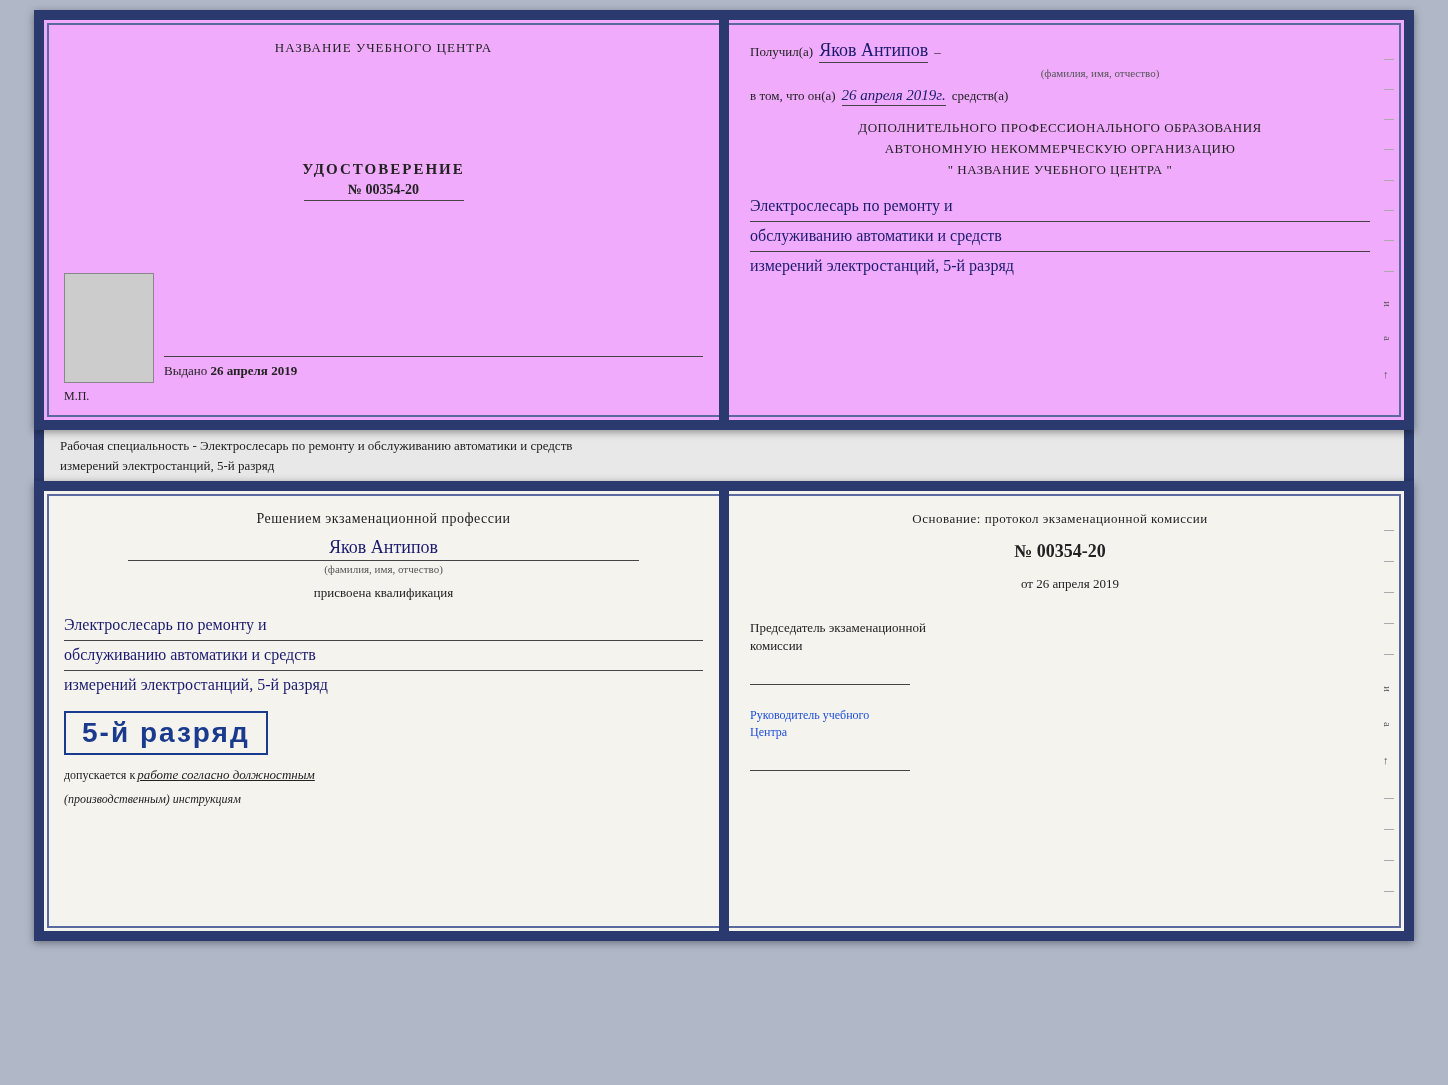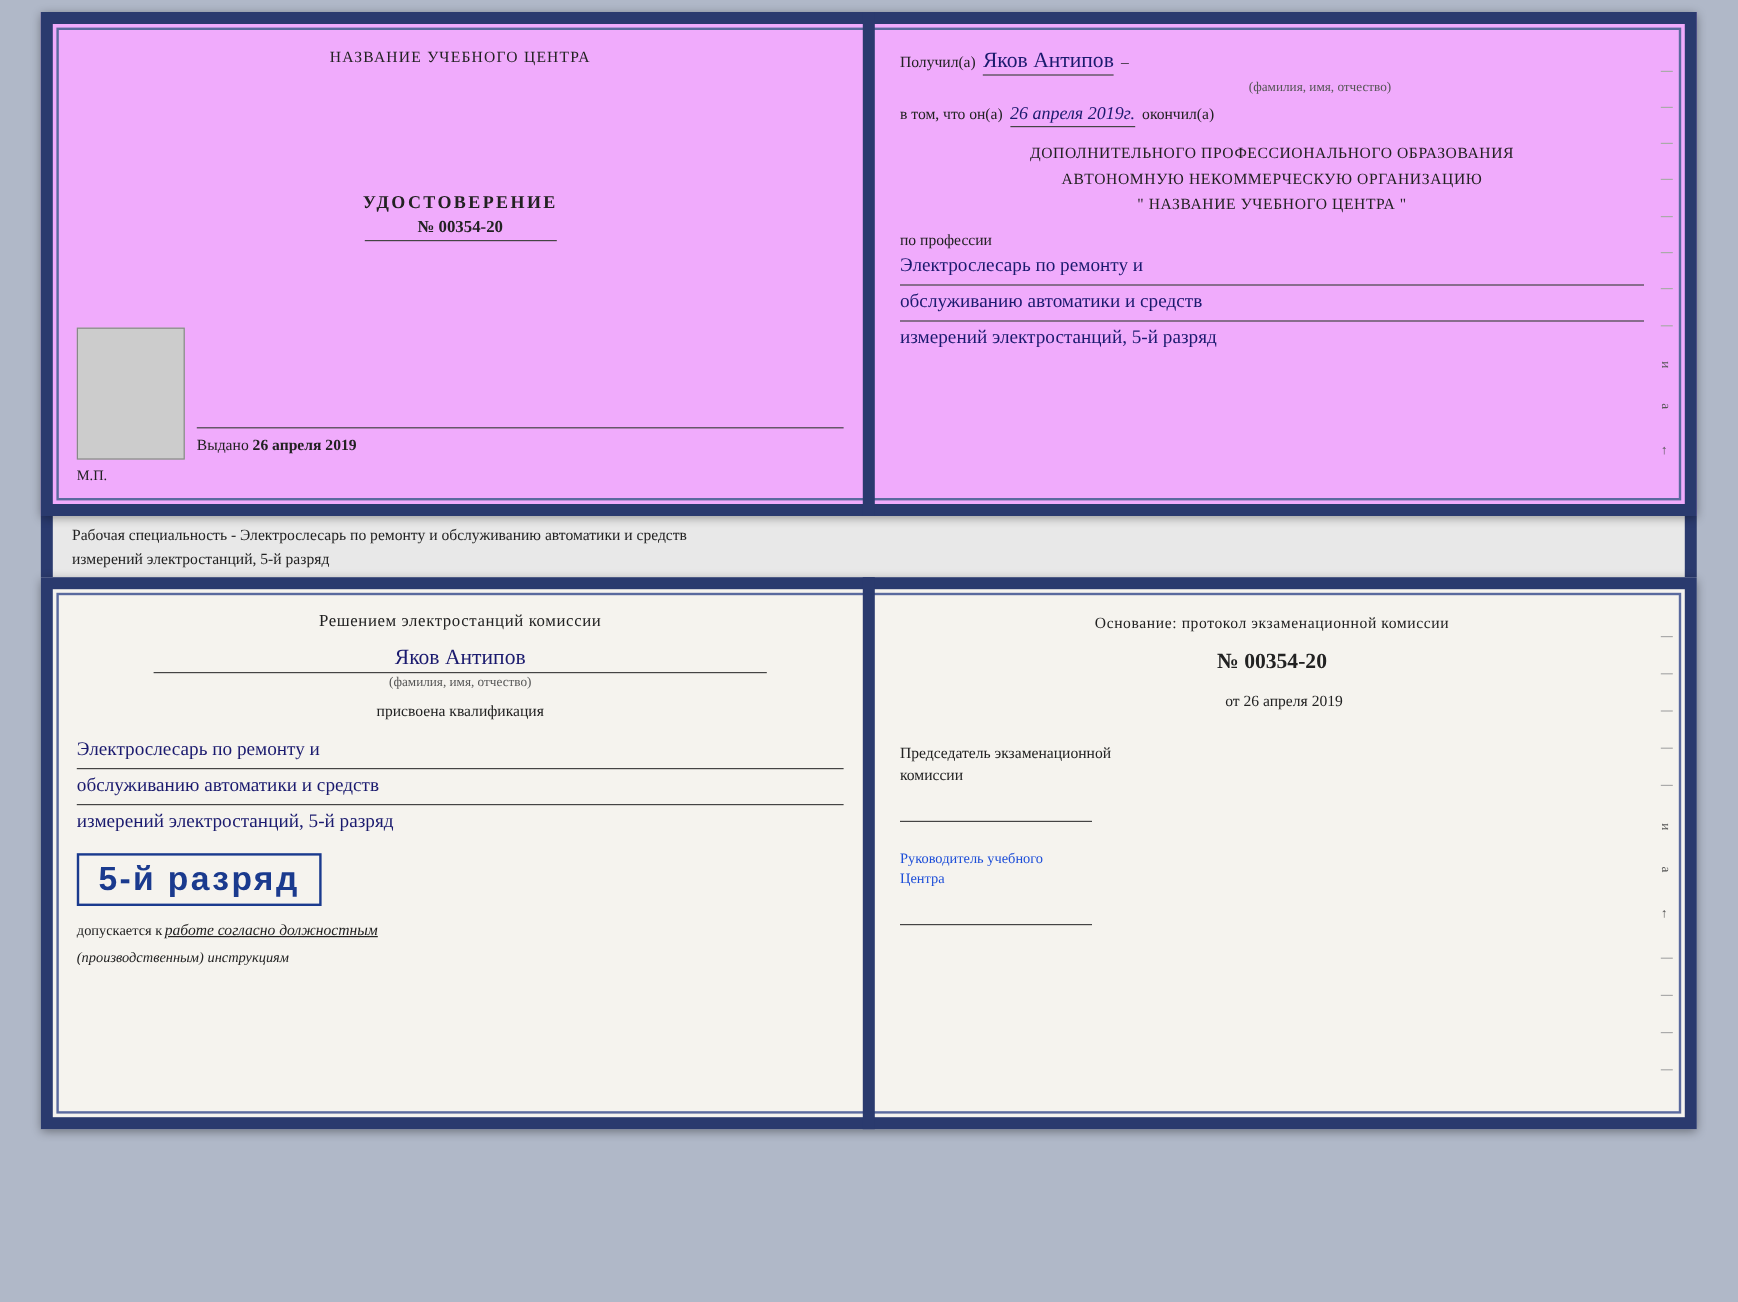--- a/index.html
+++ b/index.html
@@ -87,31 +87,30 @@
       <div style="display:flex; align-items:baseline; gap:6px; flex-wrap:wrap;">
         <span style="font-size:13px; color:#222;">Получил(а)</span>
         <span style="font-family:'Comic Sans MS',cursive; font-size:18px; color:#1a1a6e; border-bottom:1px solid #444; padding-bottom:1px;">Яков Антипов</span>
         <span style="font-size:13px; color:#222;">–</span>
       </div>
       <div style="font-size:11px; color:#555; text-align:center; margin-top:-4px; padding-left:80px;">(фамилия, имя, отчество)</div>
 
       <div style="display:flex; align-items:baseline; gap:6px; flex-wrap:wrap; margin-top:0;">
         <span style="font-size:13px; color:#222;">в том, что он(а)</span>
         <span style="font-family:'Comic Sans MS',cursive; font-style:italic; font-size:15px; color:#1a1a6e; border-bottom:1px solid #444; padding-bottom:1px;">26 апреля 2019г.</span>
-        <span style="font-size:13px; color:#222;">окончил(а)</span>
+        <span style="font-size:13px; color:#222;">средств(а)</span>
       </div>
 
       <div style="text-align:center; text-transform:uppercase; font-size:13px; color:#222; letter-spacing:0.5px; line-height:1.6; margin-top:4px;">
         <div>ДОПОЛНИТЕЛЬНОГО ПРОФЕССИОНАЛЬНОГО ОБРАЗОВАНИЯ</div>
         <div>АВТОНОМНУЮ НЕКОММЕРЧЕСКУЮ ОРГАНИЗАЦИЮ</div>
         <div>" НАЗВАНИЕ УЧЕБНОГО ЦЕНТРА "</div>
       </div>
 
       <div style="margin-top:4px;">
-        <div style="font-size:13px; color:#222;">по профессии</div>
         <div style="font-family:'Comic Sans MS',cursive; font-size:16px; color:#1a1a6e; border-bottom:1px solid #444; line-height:1.8;">Электрослесарь по ремонту и</div>
         <div style="font-family:'Comic Sans MS',cursive; font-size:16px; color:#1a1a6e; border-bottom:1px solid #444; line-height:1.8;">обслуживанию автоматики и средств</div>
         <div style="font-family:'Comic Sans MS',cursive; font-size:16px; color:#1a1a6e; line-height:1.8;">измерений электростанций, 5-й разряд</div>
       </div>
 
       <div style="position:absolute; right:6px; top:20px; bottom:20px; display:flex; flex-direction:column; justify-content:space-around; width:16px;">
         <div style="height:1px; background:#aaa; width:10px; margin-left:auto;"></div>
         <div style="height:1px; background:#aaa; width:10px; margin-left:auto;"></div>
         <div style="height:1px; background:#aaa; width:10px; margin-left:auto;"></div>
         <div style="height:1px; background:#aaa; width:10px; margin-left:auto;"></div>
@@ -129,21 +128,21 @@
   <div style="background:#e8e8e8; padding:6px 16px; font-size:13px; color:#222; width:100%; line-height:1.5; border-left:10px solid #2a3a6e; border-right:10px solid #2a3a6e; white-space:pre-line;">Рабочая специальность - Электрослесарь по ремонту и обслуживанию автоматики и средств
 измерений электростанций, 5-й разряд</div>
 
   <div style="width:100%; height:460px; position:relative; background:#f5f3ee; box-shadow:0 2px 8px rgba(0,0,0,0.4);">
     <div class="blue-border-box"></div>
     <div class="inner-border"></div>
     <div class="page-divider"></div>
 
     <div style="position:absolute; top:14px; left:14px; width:calc(50% - 19px); bottom:14px; padding:16px 16px 12px 16px; display:flex; flex-direction:column; gap:6px;">
 
-      <div style="font-size:14px; color:#222; text-align:center; letter-spacing:0.5px;">Решением электростанций комиссии</div>
+      <div style="font-size:14px; color:#222; text-align:center; letter-spacing:0.5px;">Решением экзаменационной профессии</div>
 
       <div style="display:flex; flex-direction:column; align-items:center; margin-top:4px;">
         <div style="font-family:'Comic Sans MS',cursive; font-size:18px; color:#1a1a6e; border-bottom:1px solid #444; padding-bottom:2px; text-align:center; width:80%;">Яков Антипов</div>
         <div style="font-size:11px; color:#555; text-align:center; margin-top:2px;">(фамилия, имя, отчество)</div>
       </div>
 
       <div style="font-size:13px; color:#222; text-align:center; margin-top:4px;">присвоена квалификация</div>
 
       <div style="margin-top:4px;">
         <div style="font-family:'Comic Sans MS',cursive; font-size:16px; color:#1a1a6e; border-bottom:1px solid #444; line-height:1.8;">Электрослесарь по ремонту и</div>

